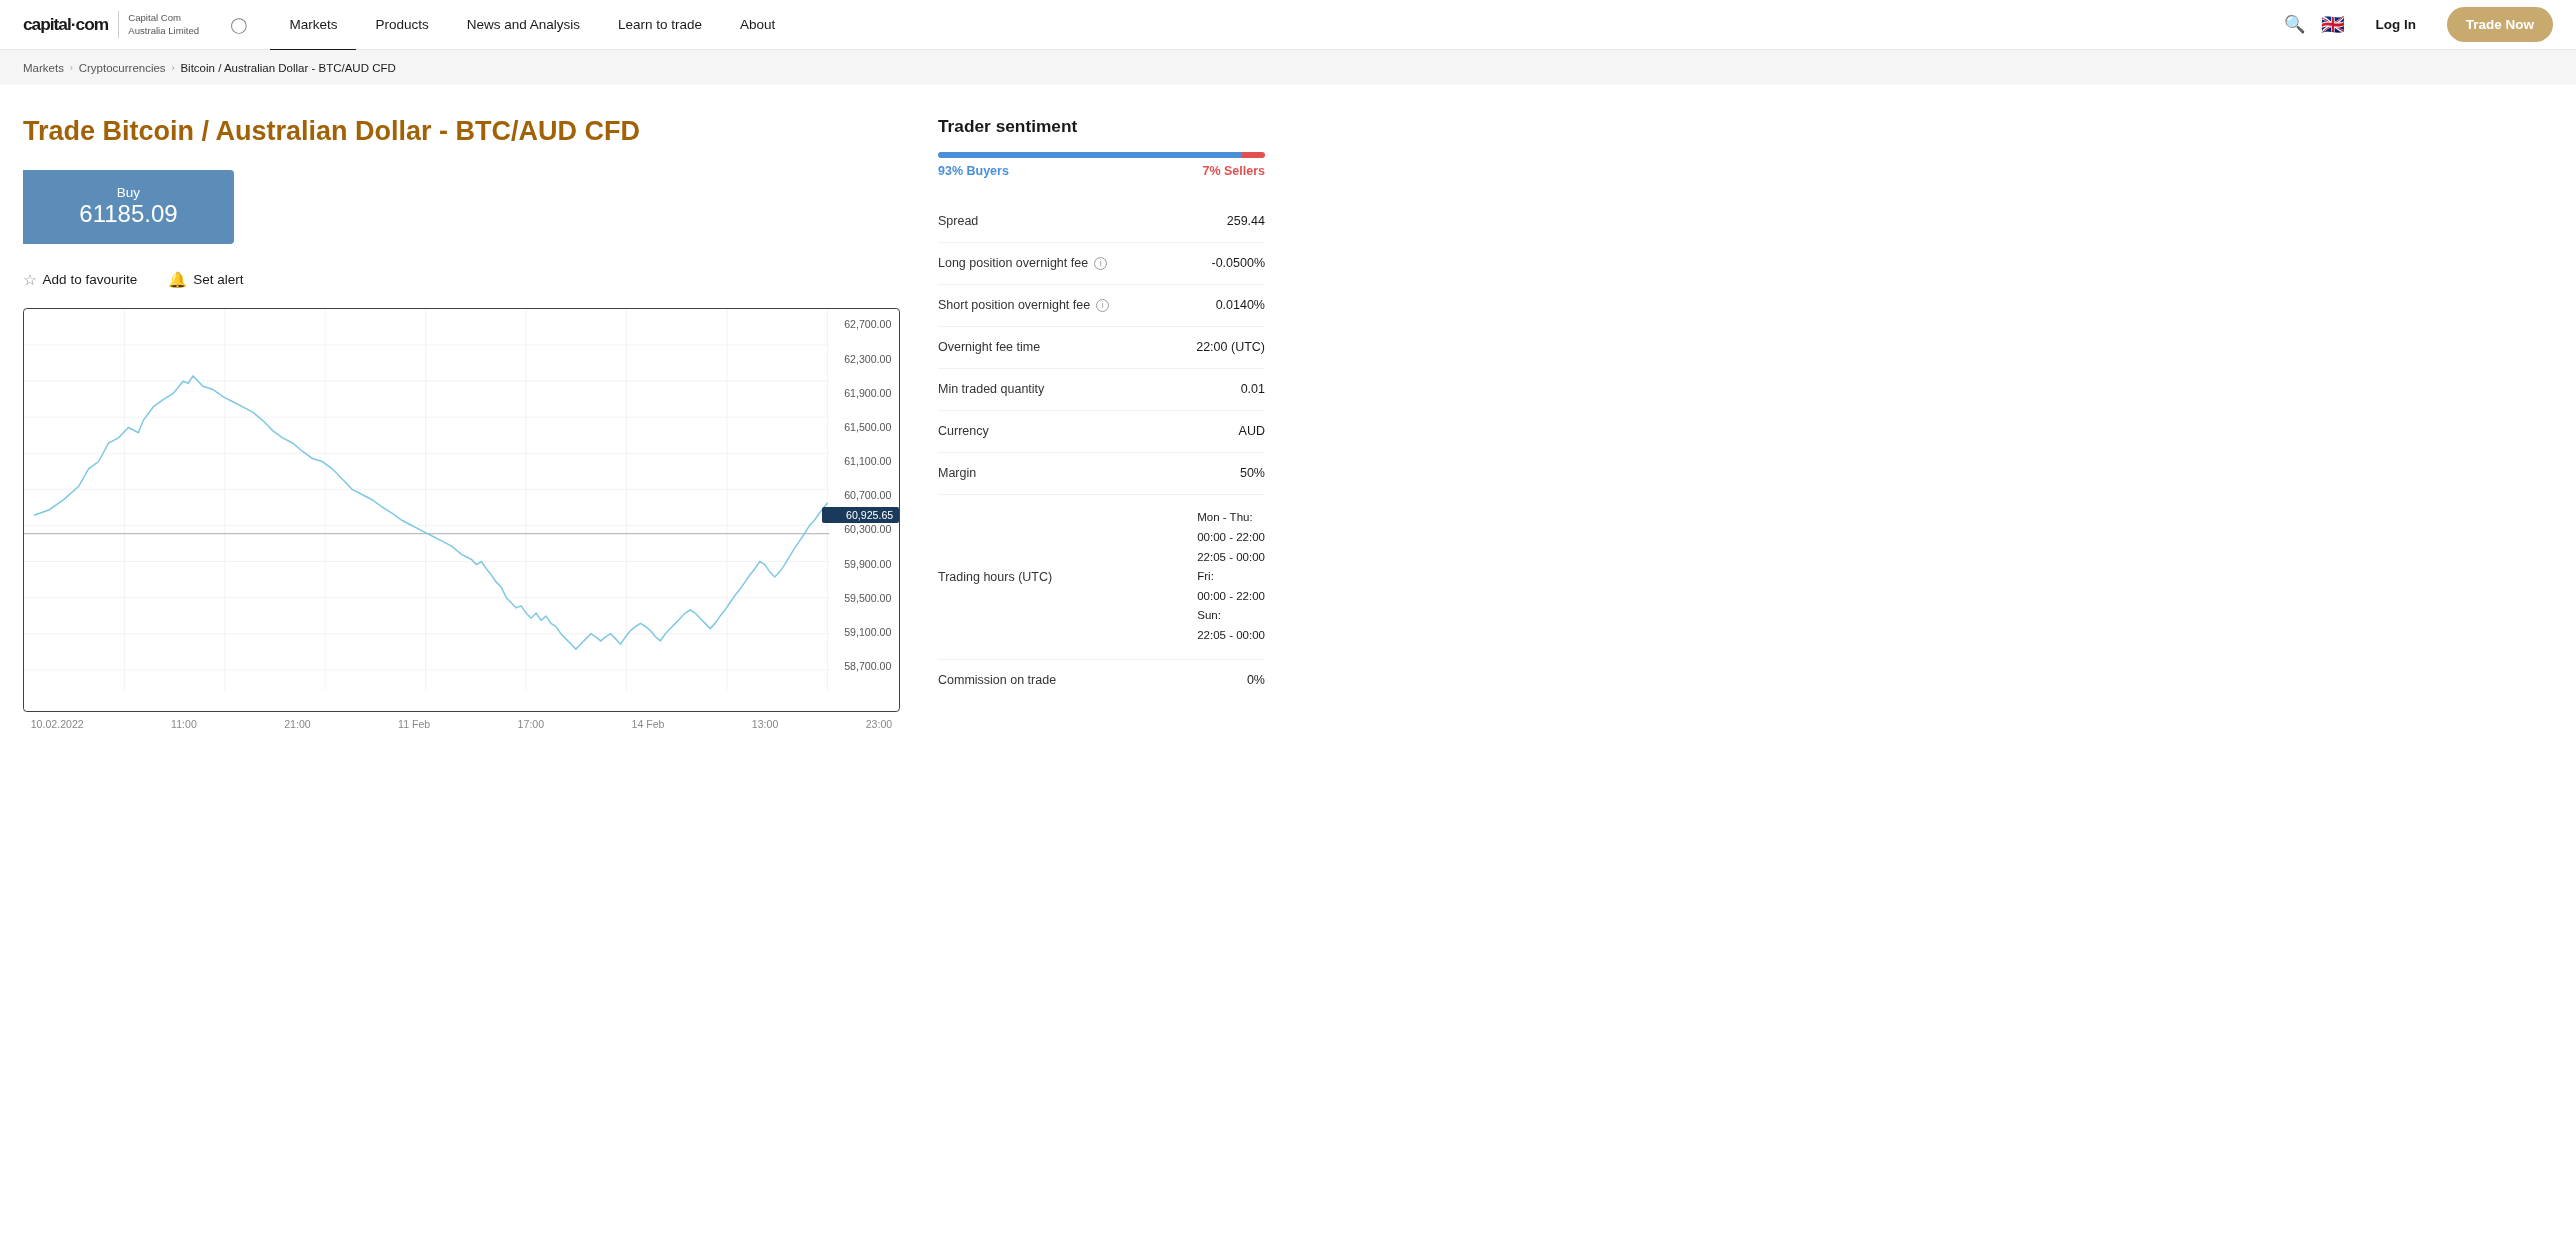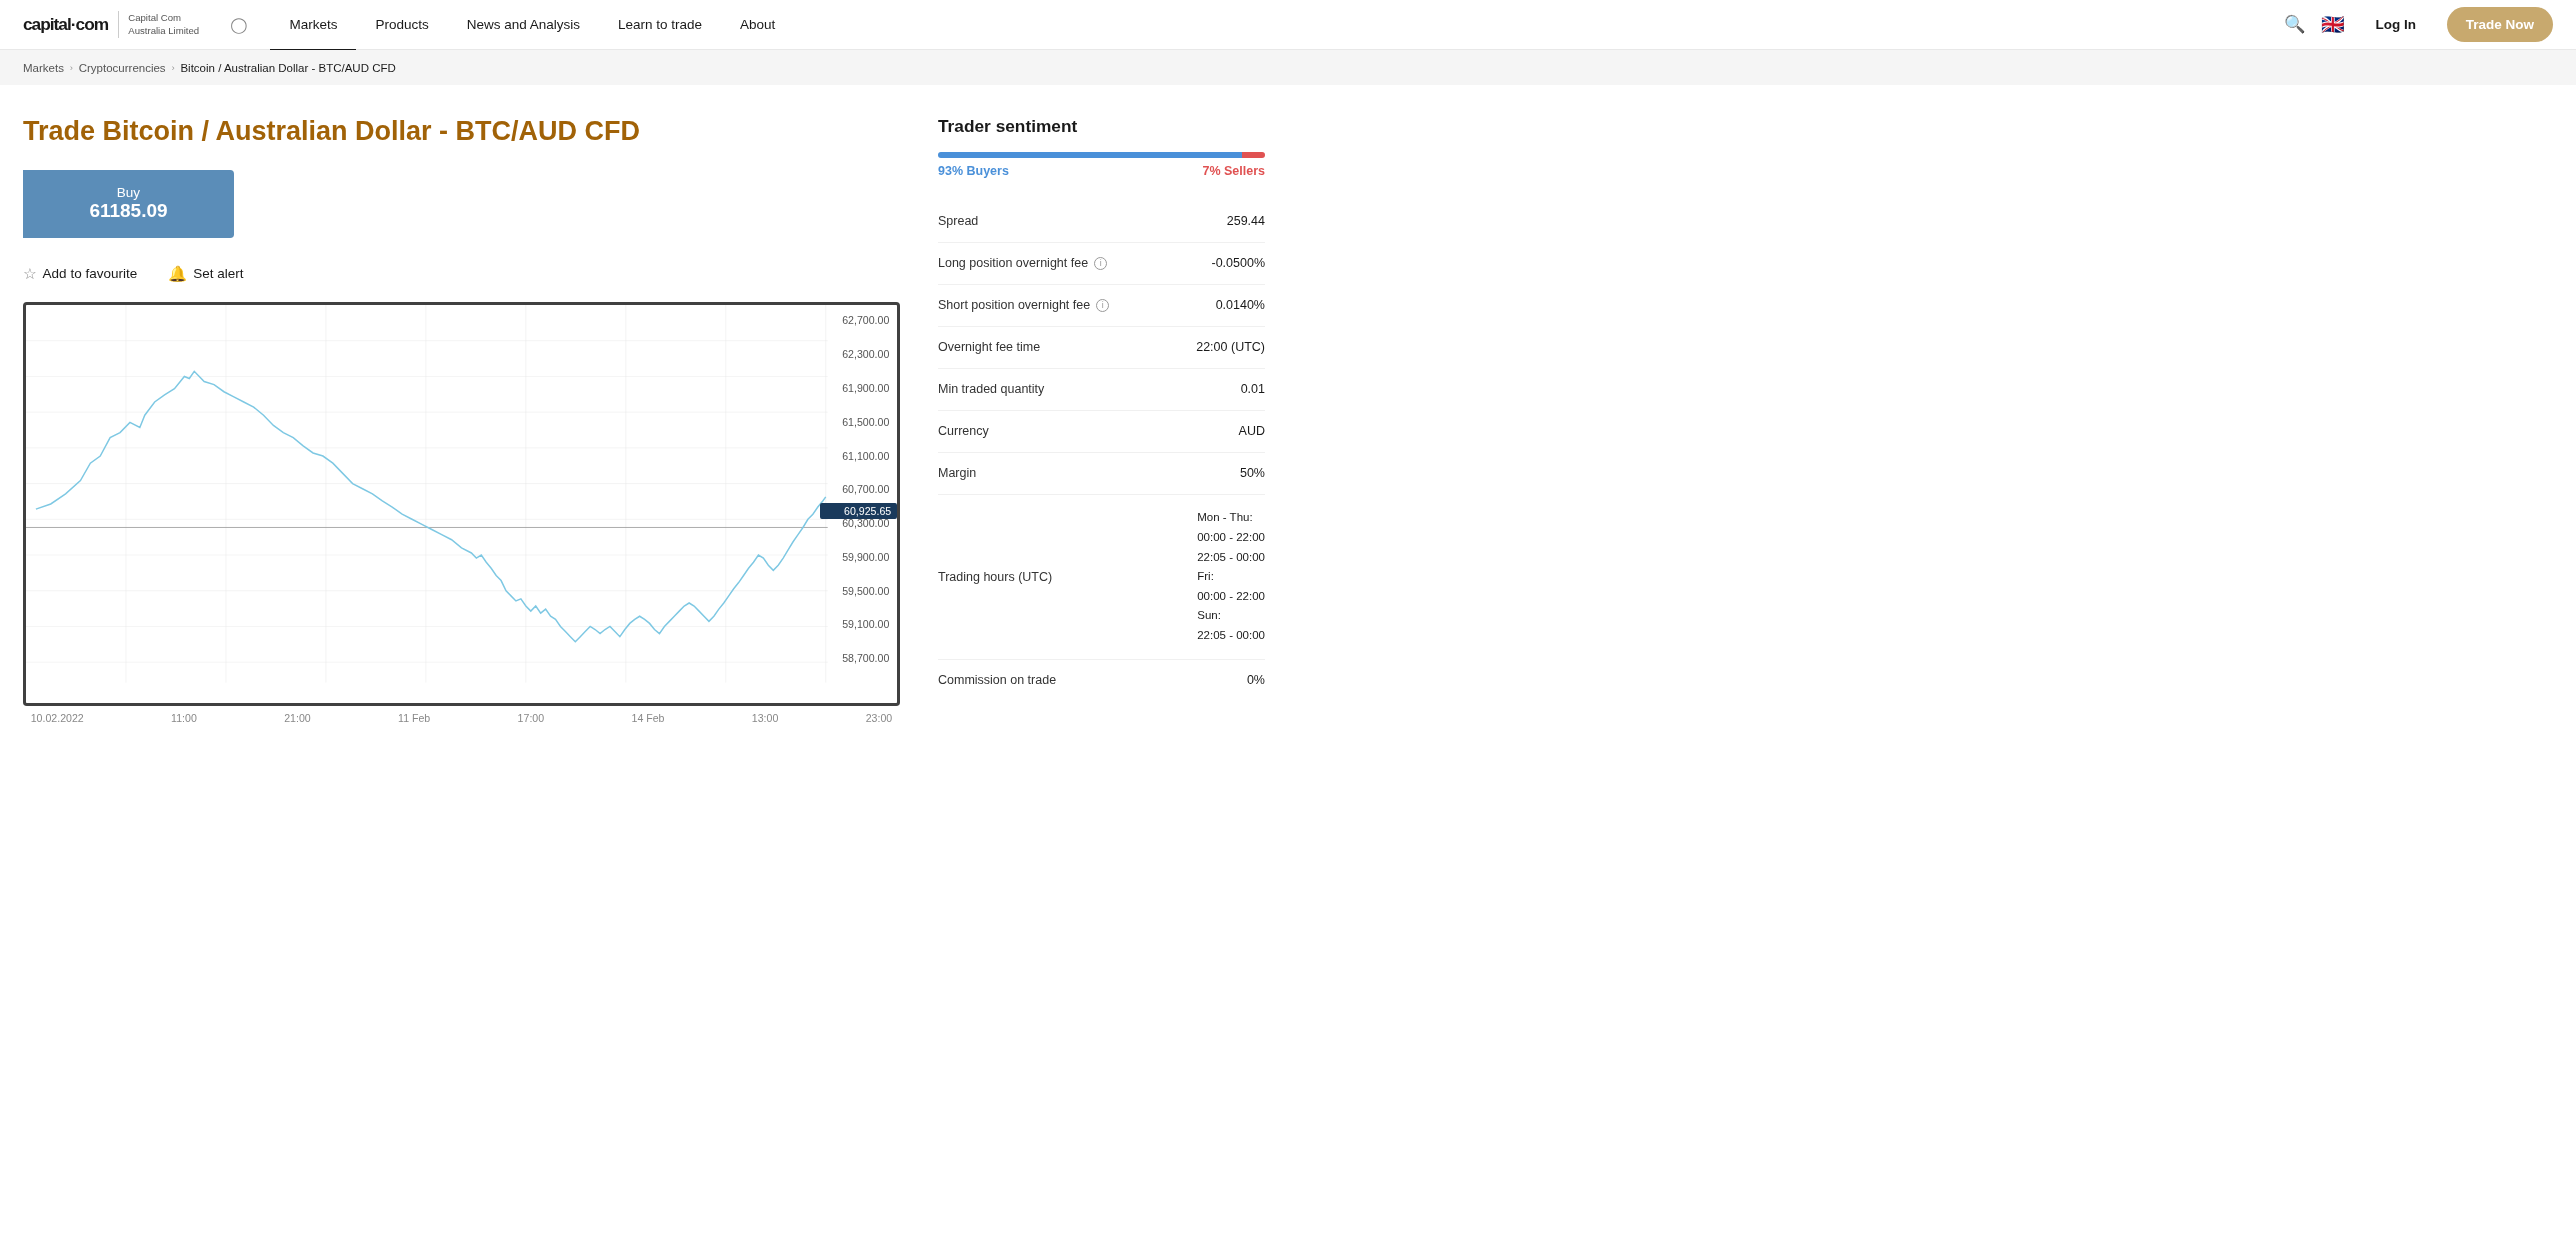--- a/index.html
+++ b/index.html
@@ -34,29 +34,29 @@
     
     .page-title { font-size: 27px; font-weight: 700; margin-bottom: 23px; color: #a16207; }
 
     
     .trade-buttons { display: flex; gap: 0; margin-bottom: 27px; }
     .btn-sell { background: #e05252; border: none; border-radius: 3.8px 0 0 3.8px; padding: 15.4px 46px; cursor: pointer; color: #fff; text-align: center; width: 192px; }
     .btn-sell-label { font-size: 13.5px; font-weight: 500; }
     .btn-sell-price { font-size: 19px; font-weight: 700; }
     .btn-buy { background: #5b8db8; border: none; border-radius: 0 3.8px 3.8px 0; padding: 15.4px 46px; cursor: pointer; color: #fff; text-align: center; width: 211px; }
     .btn-buy-label { font-size: 13.5px; font-weight: 500; }
-    .btn-buy-price { font-size: 19px; font-weight: 700; }
+    .btn-buy-price { font-size: 24px; font-weight: 400; }
 
     
     .action-links { display: flex; gap: 31px; margin-bottom: 19px; align-items: center; }
     .action-link { display: flex; align-items: center; gap: 5.8px; cursor: pointer; color: #1a1a1a; text-decoration: none; font-size: 13.5px; }
     .action-icon { font-size: 15.4px; color: #888; }
 
     
-    .chart-container { position: relative; background: #fff; border: 3px solid #404040; border-radius: 3.8px; height: 404px; overflow: hidden; }
+    .chart-container { position: relative; background: #fff; border: 1px solid #404040; border-radius: 3.8px; height: 404px; overflow: hidden; }
     .chart-svg { width: 100%; height: 100%; }
     .chart-y-labels { position: absolute; right: 0; top: 0; bottom: 29px; display: flex; flex-direction: column; justify-content: space-between; padding: 9.6px 7.7px; font-size: 10.6px; color: #555; width: 72px; text-align: right; }
     .chart-price-tag { position: absolute; right: 0; background: #1a3a5c; color: #fff; font-size: 10.6px; padding: 1.9px 5.8px; border-radius: 1.9px; }
     .chart-x-labels { display: flex; justify-content: space-between; padding: 5.8px 7.7px 0; font-size: 10.6px; color: #888; }
 
     
     .sentiment-title { font-size: 17.3px; font-weight: 700; margin-bottom: 15.4px; color: #1a1a1a; }
     .sentiment-bar-wrap { margin-bottom: 7.7px; }
     .sentiment-bar { height: 5.8px; border-radius: 2.9px; display: flex; overflow: hidden; }
     .sentiment-bar-buyers { background: #4a90d9; }

